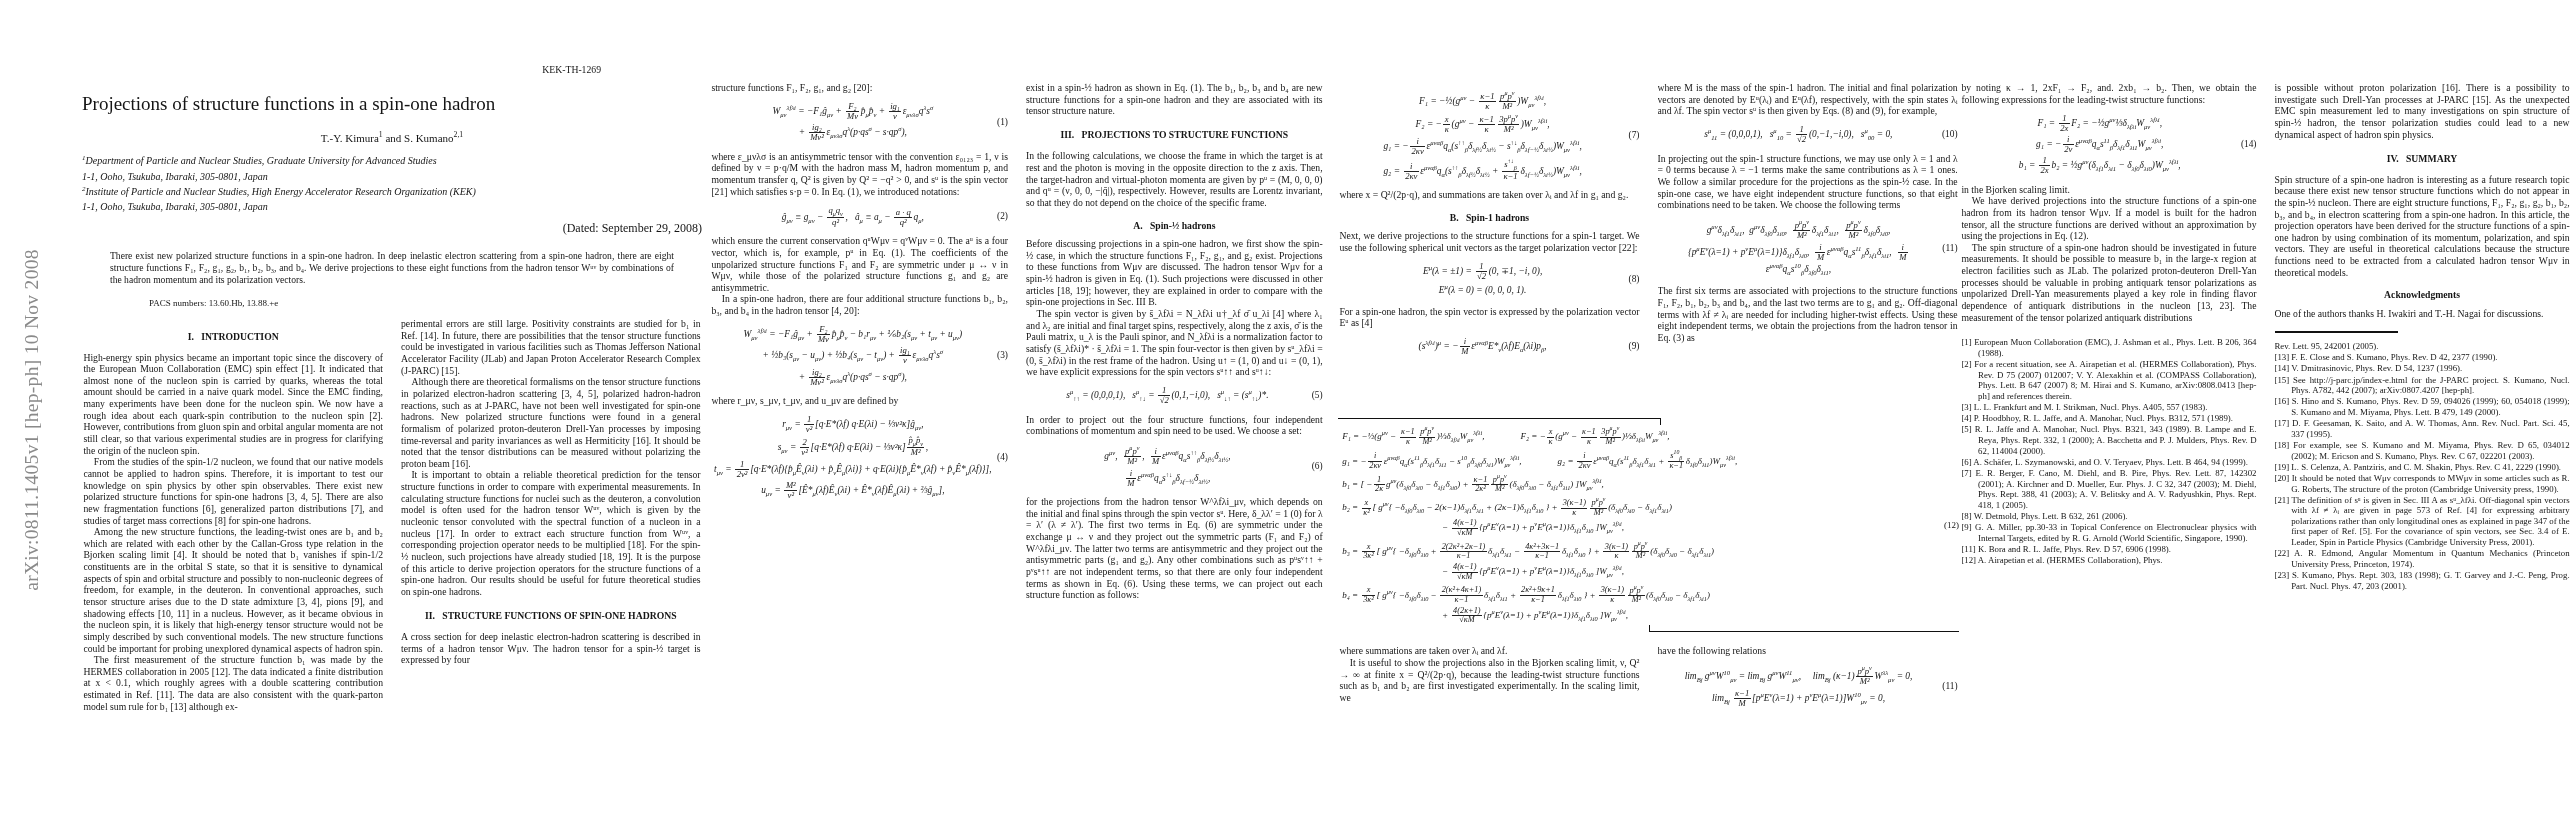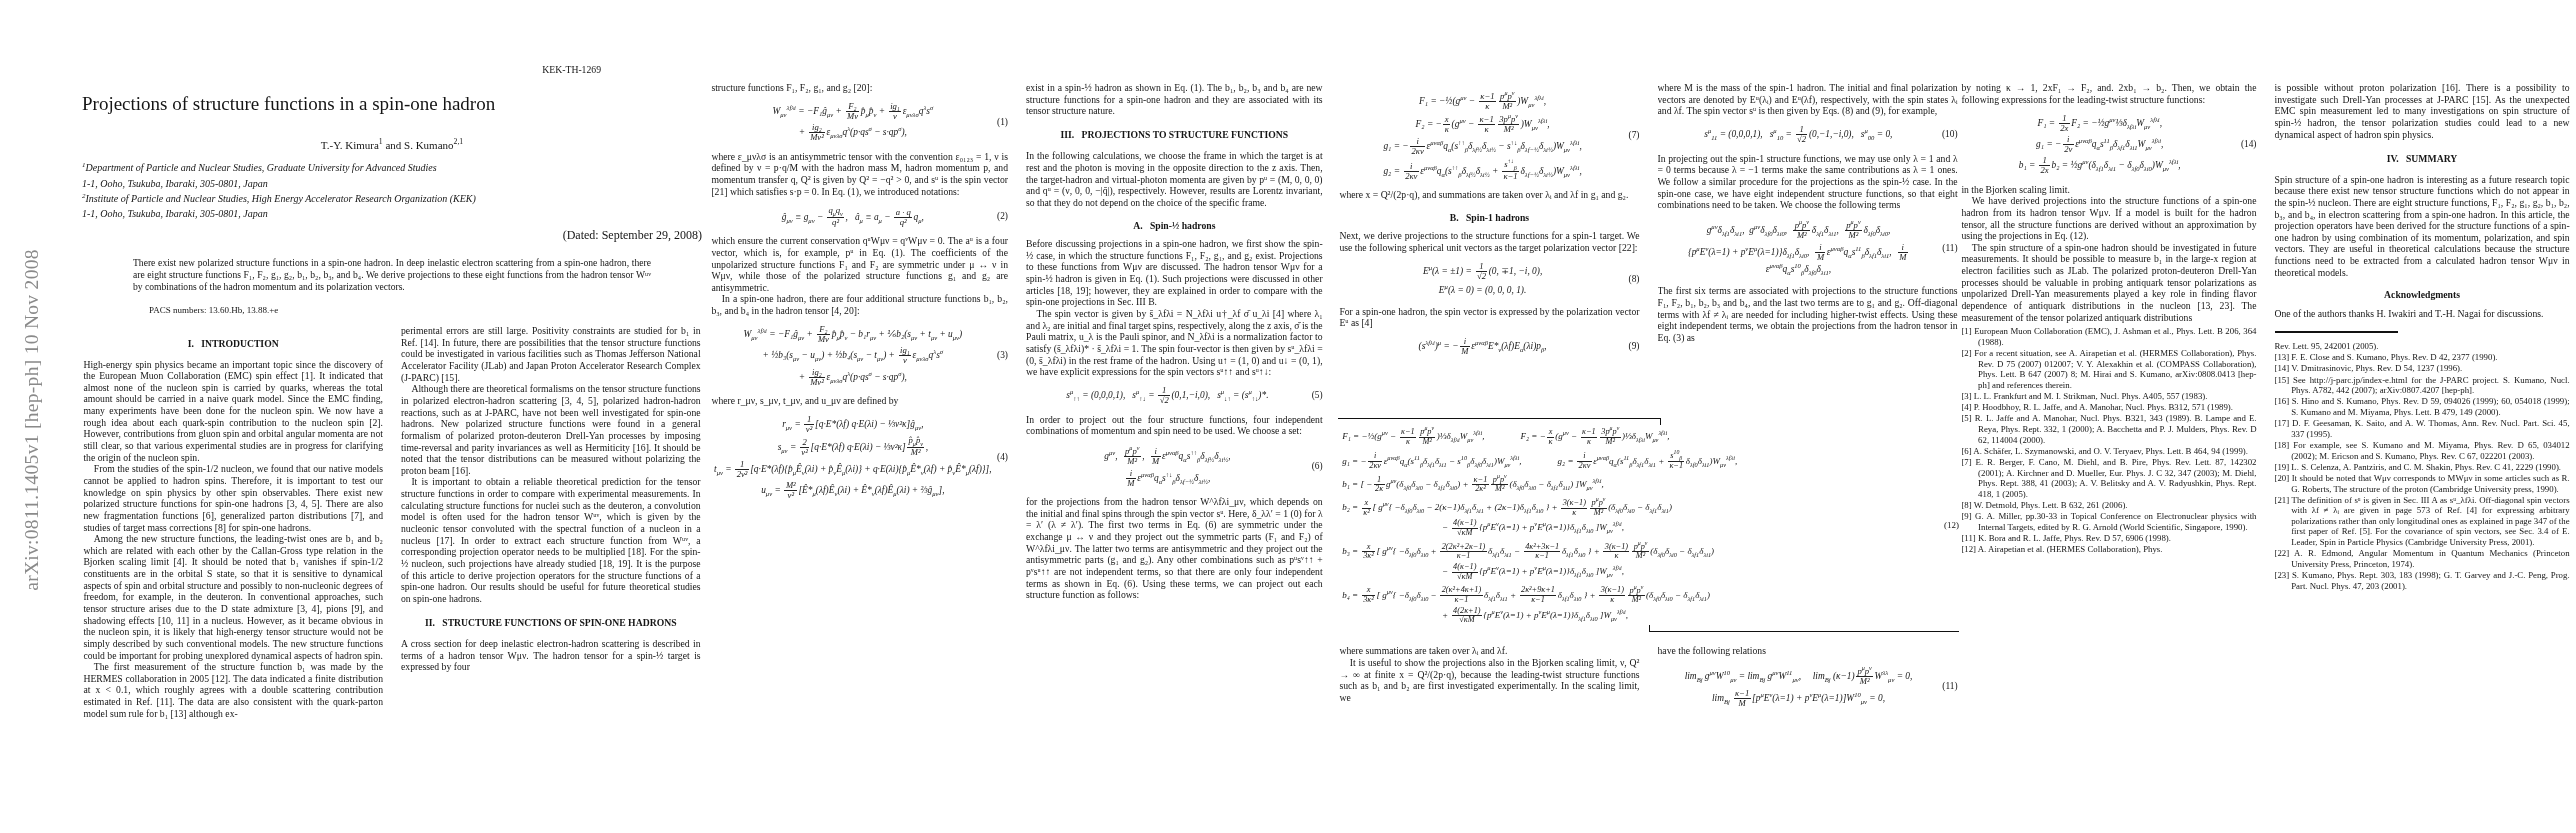--- a/index.html
+++ b/index.html
@@ -12,24 +12,24 @@
   .pbody{position:relative;height:100%}
   
   .arxiv{
     position:absolute;left:32px;top:420px;
     transform:translate(-50%,-50%) rotate(-90deg);
     white-space:nowrap;font-size:19.5px;color:#8a8a8a;letter-spacing:0.3px;
   }
   
   .report{font-size:9.7px;text-align:right;padding:64px 101px 0 0}
   .title{font-size:19px;text-align:left;margin-top:18px;font-weight:normal}
-  .authors{font-size:11px;text-align:center;margin-top:22px}
+  .authors{font-size:11px;text-align:center;margin-top:15px}
   .affil{font-style:italic;font-size:10px;text-align:left;line-height:1.5;margin-top:9.7px}
   .dated{font-size:12px;text-align:right;margin-top:7px}
-  .abstract{font-size:9.6px;text-align:justify;margin:14px 51px 0;line-height:1.25}
+  .abstract{font-size:9.6px;text-align:justify;margin:14px 28px 0;line-height:1.25}
   .pacs{font-size:9px;margin:12.5px 67px 0}
   
   .cols{display:flex;gap:18px;padding:0 1.4px}
   .col{flex:1;min-width:0;text-align:justify;font-size:9.7px;line-height:1.2;overflow:hidden}
   p{margin:0;text-indent:10.4px}
   p.ni{text-indent:0}
   .sech{font-weight:bold;text-align:center;font-size:9.7px;margin:12.5px 14px 8.3px;text-indent:0;line-height:1.3}
   .subh{font-weight:bold;text-align:center;font-size:9.7px;margin:11px 0 7px;text-indent:0}
   
   .eq{display:flex;align-items:center;margin:6.3px 0;font-style:italic;font-size:9.4px}
@@ -43,21 +43,21 @@
   
   .wt-open{width:52%;height:7px;border-bottom:1.1px solid #111;position:relative;margin:4.2px 0 1.4px 0}
   .wt-open::after{content:"";position:absolute;right:0;bottom:-7px;width:1.1px;height:7px;background:#111}
   .wt-close{width:50%;height:7px;border-top:1.1px solid #111;position:relative;margin:2.8px 0 0 50%}
   .wt-close::before{content:"";position:absolute;left:0;top:-7px;width:1.1px;height:7px;background:#111}
   .wide-eq{font-size:9px;margin:4.2px 0}
   .wide-eq .lines{text-align:left}
   .wide-eq .line{padding-left:4.2px}
   .wide-eq .line.cont{padding-left:104px}
   
-  .refs{font-size:8.8px;line-height:1.2;text-align:justify;margin-top:3px}
+  .refs{font-size:8.8px;line-height:1.2;text-align:justify;margin-top:14px}
   .ref{padding-left:16.7px;text-indent:-16.7px;margin-bottom:0.7px}
   .ref-rule{width:42%;border-top:2.1px solid #111;margin:11px 0 8.3px 0}
 </style>
 </head>
 <body>
 
 <div class="arxiv">arXiv:0811.1405v1  [hep-ph]  10 Nov 2008</div>
 
 <div class="page" style="left:82px;width:620px">
   <div class="pbody">

